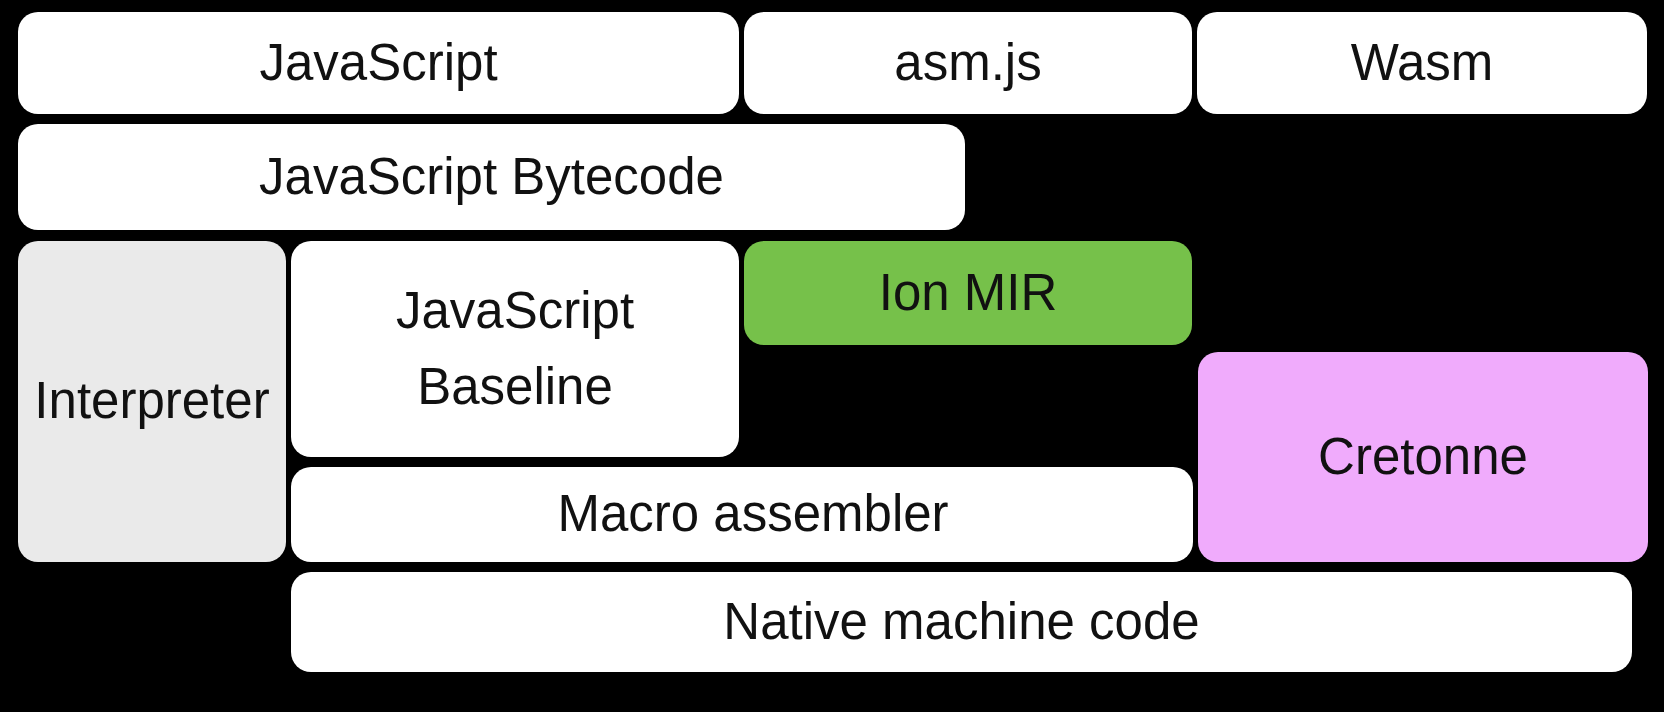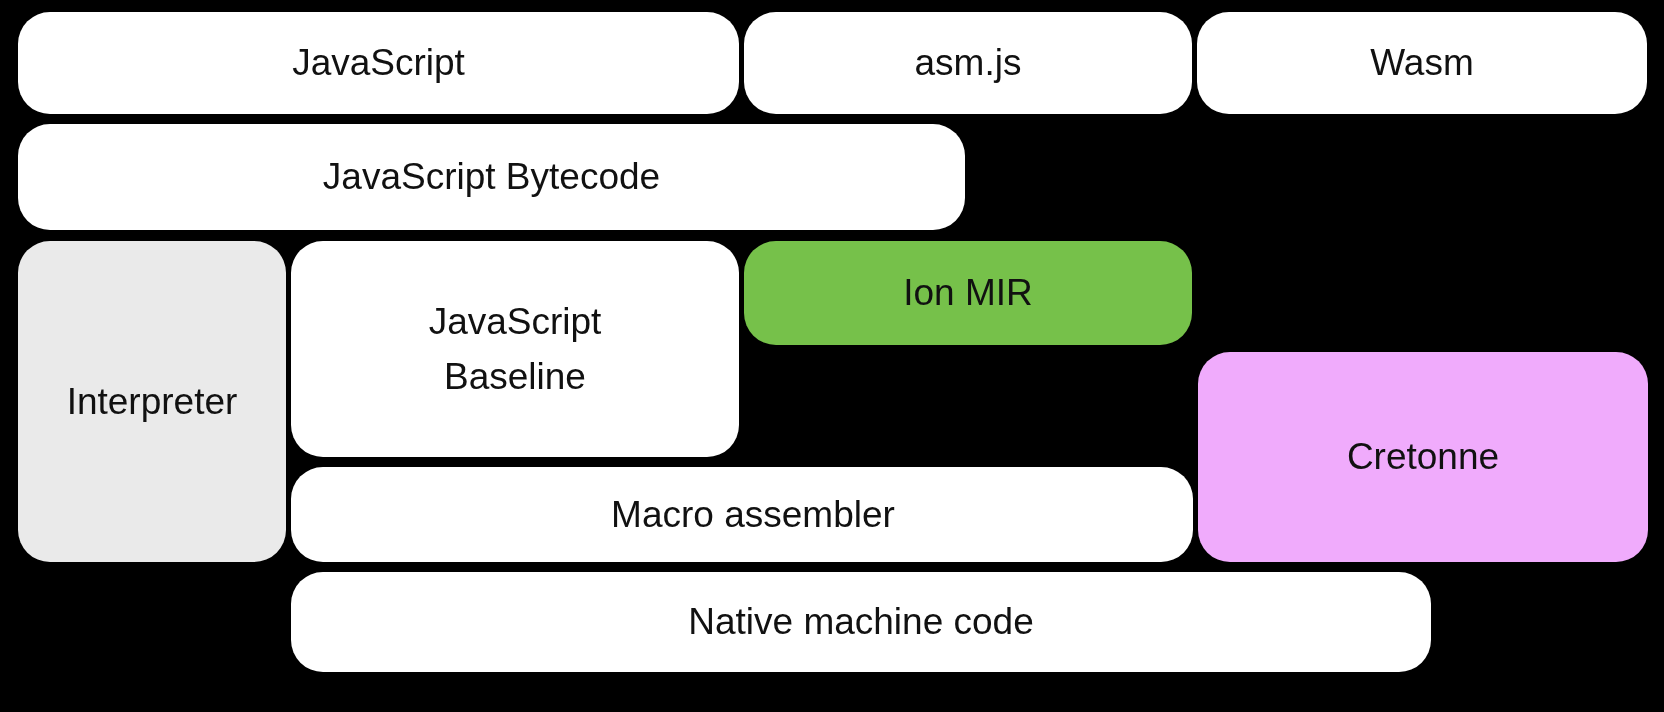--- a/index.html
+++ b/index.html
@@ -10,27 +10,27 @@
   #canvas {
     position: relative;
     width: 1664px;
     height: 712px;
     background: #000000;
     overflow: hidden;
     font-family: "Liberation Sans", sans-serif;
   }
   .node {
     position: absolute;
-    border-radius: 32px;
+    border-radius: 20px;
     display: flex;
     align-items: center;
     justify-content: center;
     text-align: center;
     color: #111111;
-    font-size: 37px;
+    font-size: 51px;
     line-height: 1.5;
     white-space: pre-line;
     box-sizing: border-box;
   }
 </style>
 </head>
 <body style="background-color: rgb(0, 0, 0);">
 
 <div id="canvas">
 
@@ -48,15 +48,15 @@
   <div class="node" style="left: 291px; top: 241px; width: 448px; height: 216px; background-color: rgb(255, 255, 255);">JavaScript
 Baseline</div>
 
   <div class="node" style="left: 744px; top: 241px; width: 448px; height: 104px; background-color: rgb(118, 193, 74);">Ion MIR</div>
 
 
   <div class="node" style="left: 1198px; top: 352px; width: 450px; height: 210px; background-color: #f0abfc;">Cretonne</div>
 
   <div class="node" style="left: 291px; top: 467px; width: 902px; height: 95px; background-color: rgb(255, 255, 255); padding-left: 22px;">Macro assembler</div>
 
-  <div class="node" style="left: 291px; top: 572px; width: 1140px; height: 100px; background-color: rgb(255, 255, 255);">Native machine code</div>
+  <div class="node" style="left: 291px; top: 572px; width: 1341px; height: 100px; background-color: rgb(255, 255, 255);">Native machine code</div>
 
 </div>
 
 </body></html>

